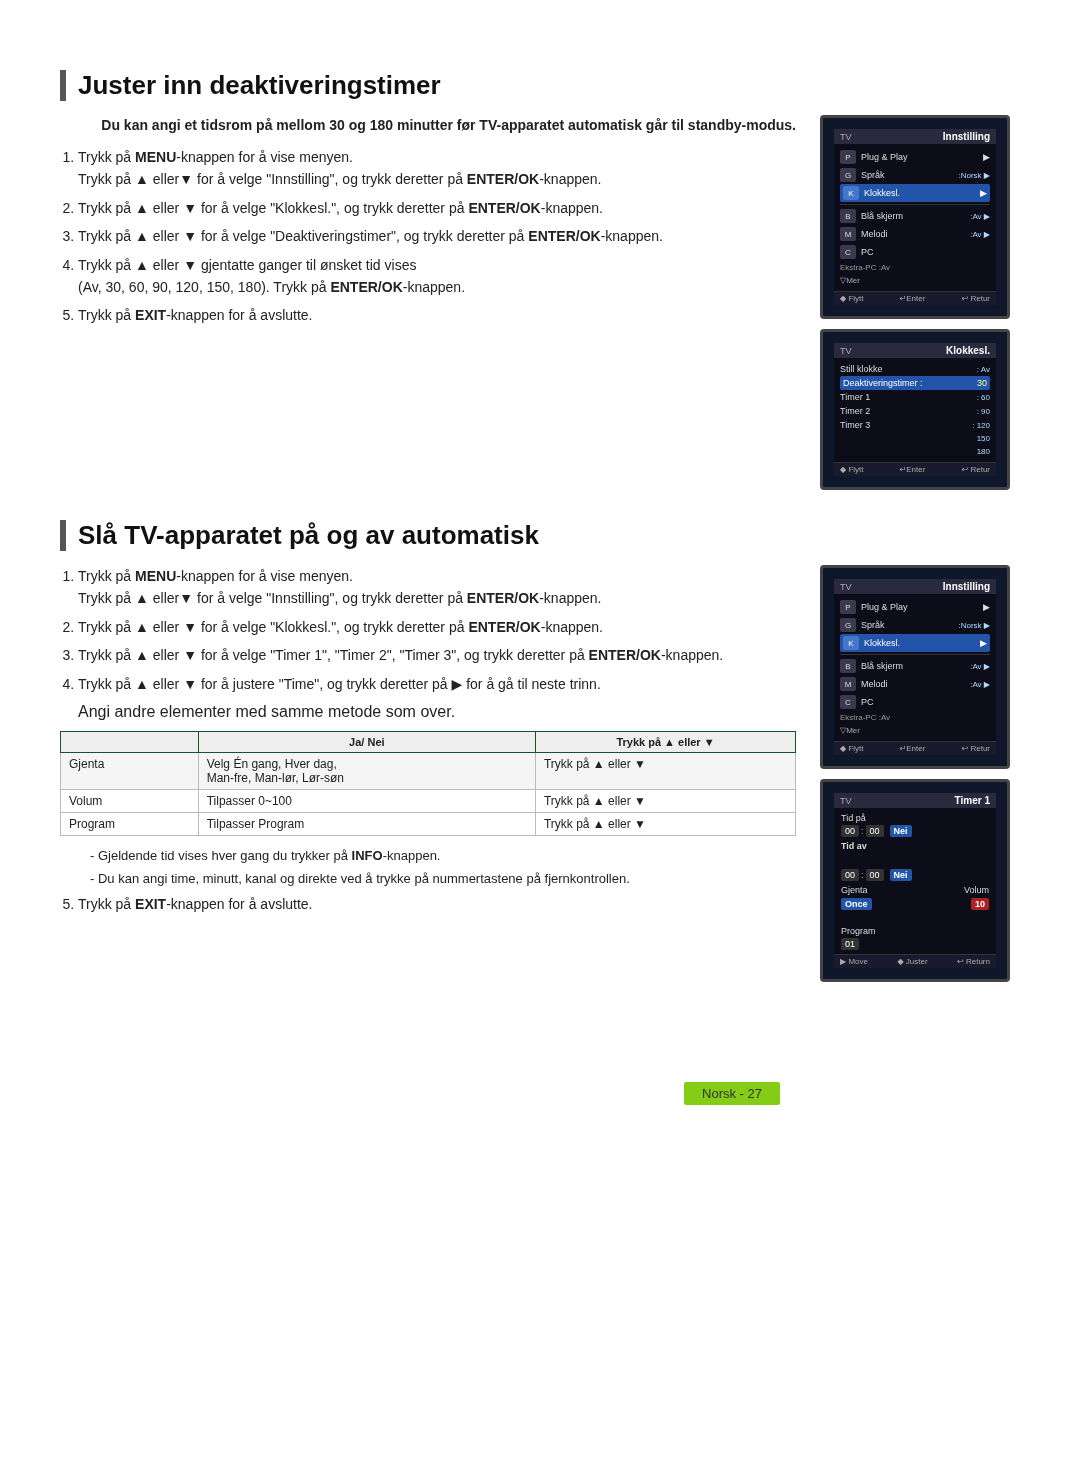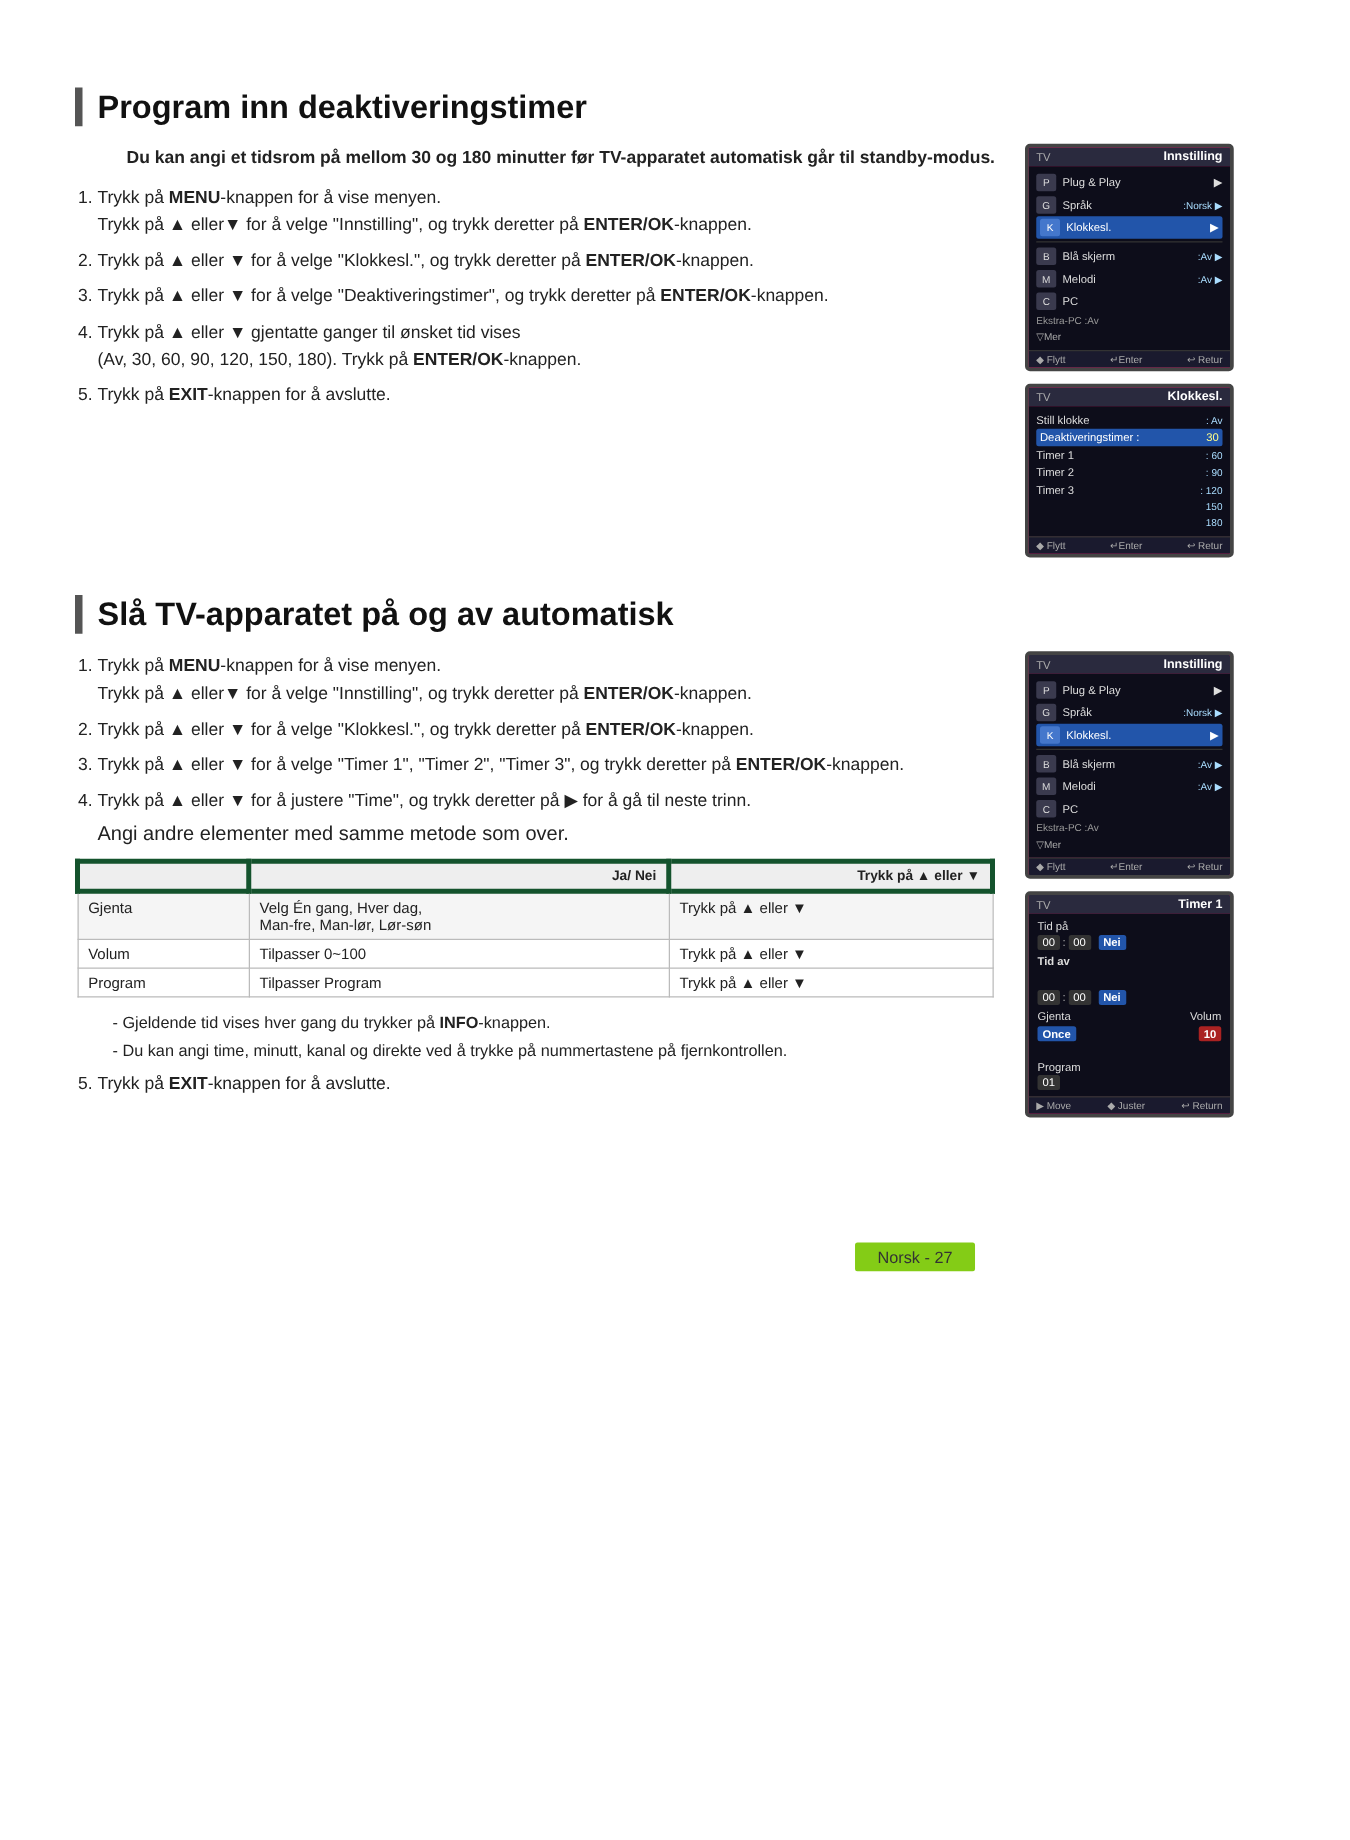--- a/index.html
+++ b/index.html
@@ -67,27 +67,27 @@
       margin-left: 18px;
       margin-bottom: 6px;
       line-height: 1.5;
     }
     .arrow-note::before {
       content: "➤ ";
     }
 
     
     .tv-screen {
-      width: 167px;
-      background: #be185d;
+      width: 190px;
+      background: #0f172a;
       border: 3px solid #444;
       border-radius: 4px;
       color: #fff;
       font-size: 10px;
-      padding: 0;
+      padding: 11px;
       overflow: hidden;
     }
     .tv-header {
       display: flex;
       justify-content: space-between;
       align-items: center;
       padding: 2px 6px;
       background: #2a2a3e;
       font-size: 9px;
       color: #ccc;
@@ -178,25 +178,24 @@
 
     
     .info-table {
       width: 100%;
       border-collapse: collapse;
       margin: 10px 0;
       font-size: 12px;
     }
     .info-table th {
       background: #eee;
-      border: 4px solid #14532d;
+      border: 1px solid #14532d;
       padding: 4px 8px;
       font-weight: bold;
       font-size: 11px;
-      text-align: right;
     }
     .info-table td {
       border: 1px solid #bbb;
       padding: 4px 8px;
       vertical-align: top;
     }
     .info-table tr:first-child td {
       background: #f5f5f5;
     }
 
@@ -229,21 +228,21 @@
       display: flex;
       flex-direction: column;
       gap: 10px;
       width: 200px;
       flex-shrink: 0;
     }
   </style>
 </head>
 <body>
 
-<h1 class="section-title">Program inn deaktiveringstimer</h1>
+<h1 class="section-title">Juster inn deaktiveringstimer</h1>
 
 <div class="section-container">
   <div class="section-text">
     <p class="intro-bold">Du kan angi et tidsrom på mellom 30 og 180 minutter før TV-apparatet automatisk går til standby-modus.</p>
     <ol>
       <li>Trykk på <span class="bold">MENU</span>-knappen for å vise menyen.<br>
         Trykk på ▲ eller▼ for å velge "Innstilling", og trykk deretter på <span class="bold">ENTER/OK</span>-knappen.</li>
       <li>Trykk på ▲ eller ▼ for å velge "Klokkesl.", og trykk deretter på <span class="bold">ENTER/OK</span>-knappen.</li>
       <li>Trykk på ▲ eller ▼ for å velge "Deaktiveringstimer", og trykk deretter på <span class="bold">ENTER/OK</span>-knappen.</li>
       <li>Trykk på ▲ eller ▼ gjentatte ganger til ønsket tid vises<br>

